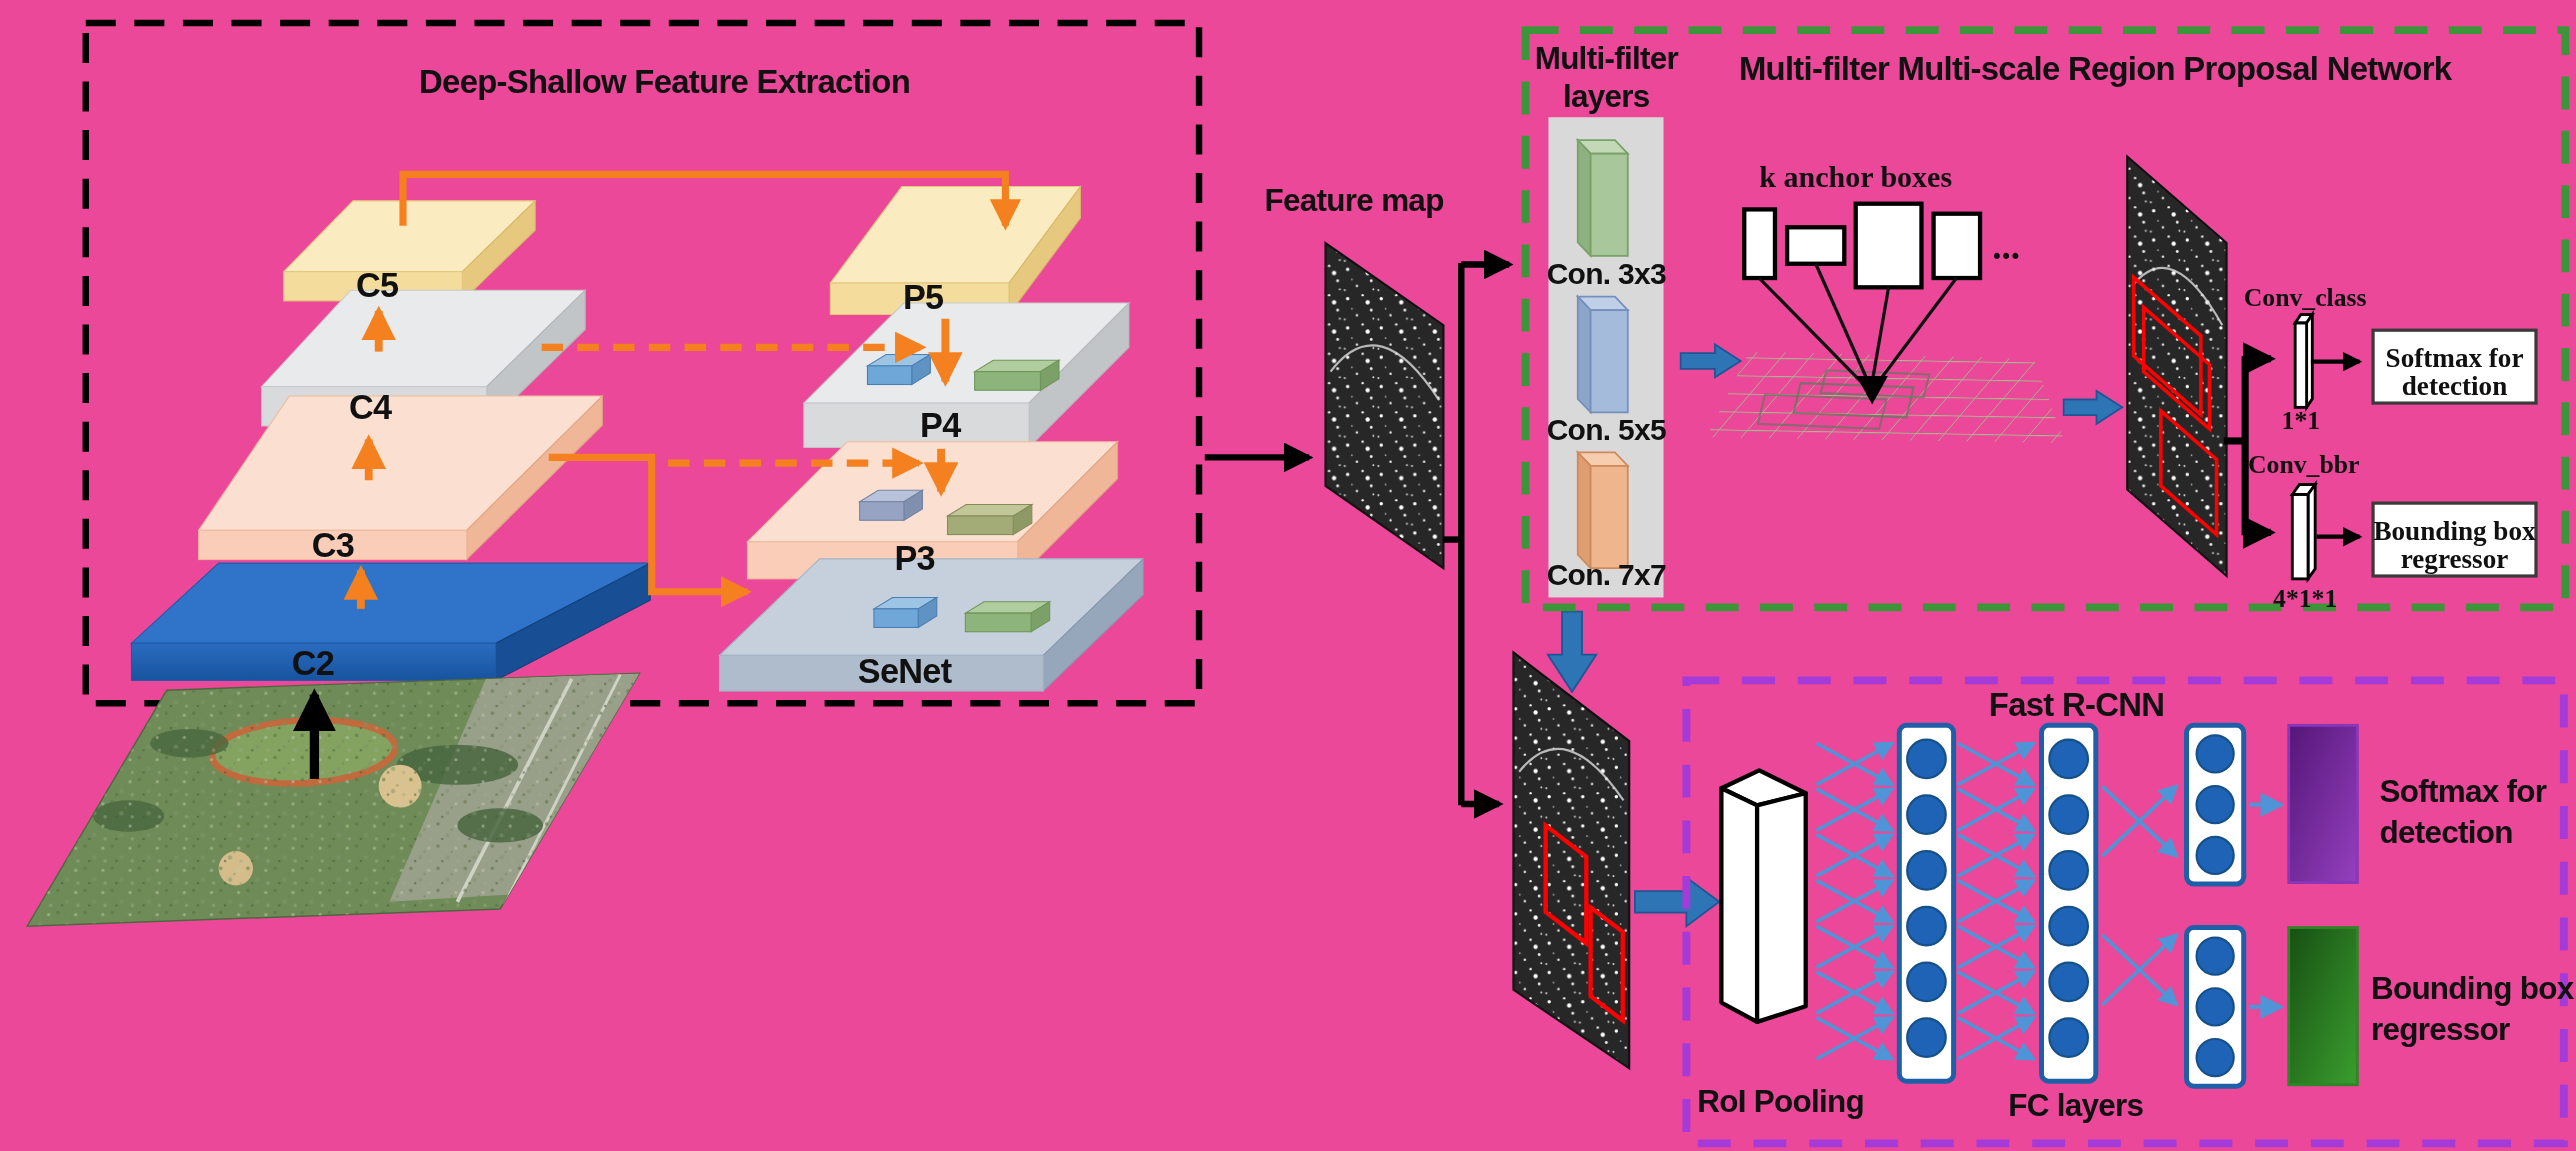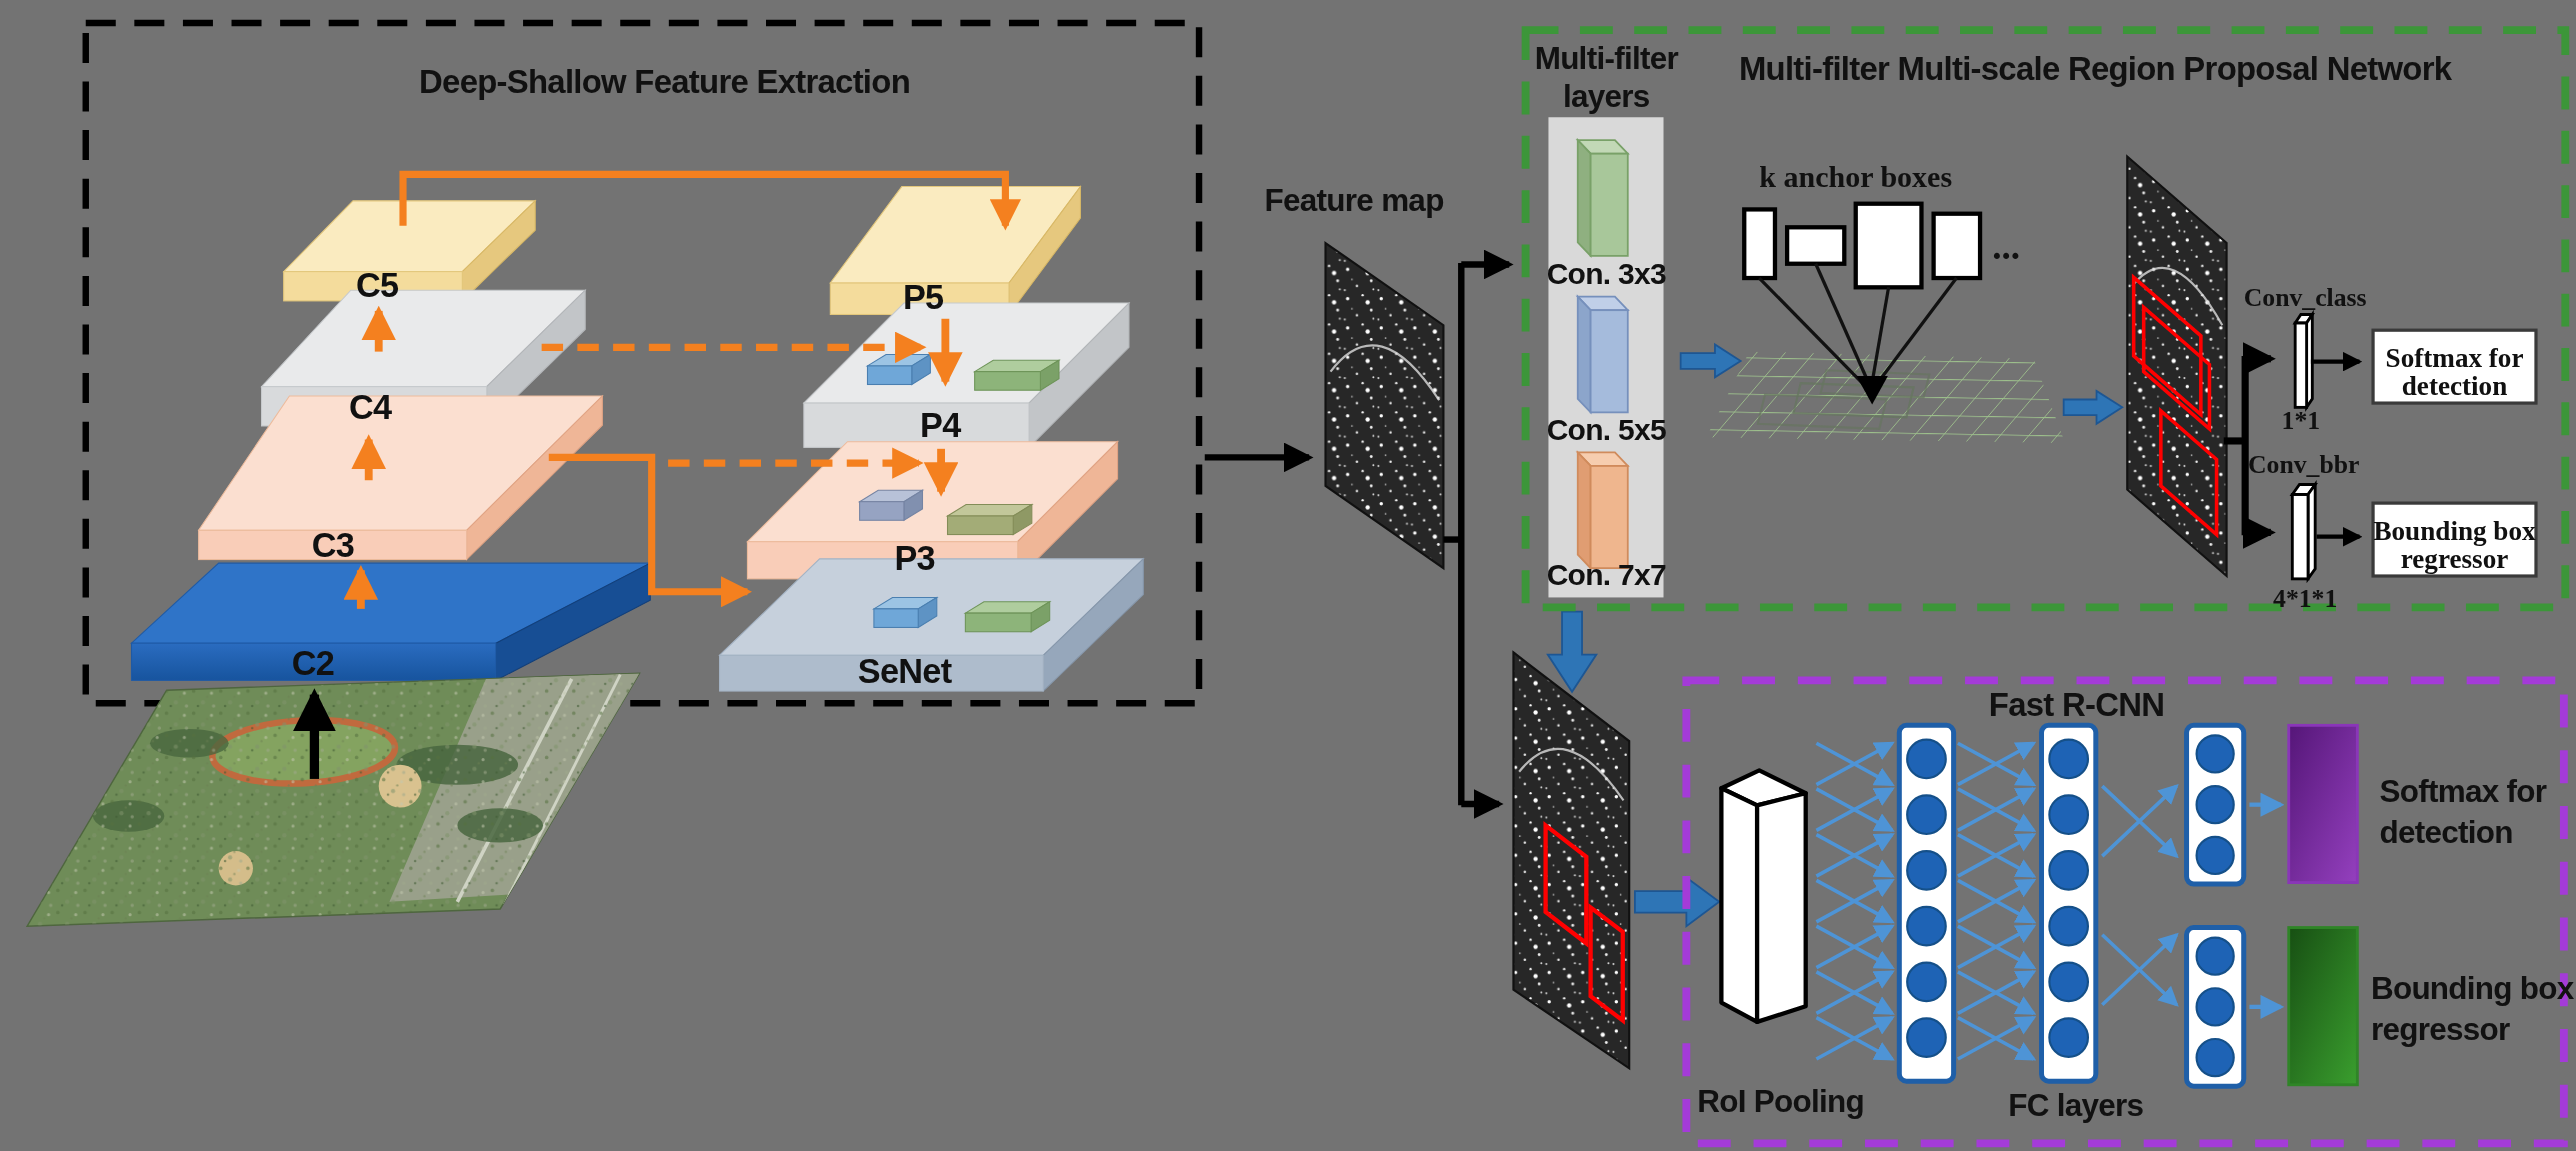--- a/index.html
+++ b/index.html
@@ -1,16 +1,16 @@
 <!DOCTYPE html>
 <html style="font-size:11.4px"><head>
 <meta charset="utf-8">
 <style>
   html,body{margin:0;padding:0;background:#ffffff;}
-  .stage{position:relative;width:2576px;height:1152px;background:#737373;overflow:hidden;}
+  .stage{position:relative;width:2576px;height:1152px;background:#ec4899;overflow:hidden;}
   svg{display:block;}
   text{fill:#111;}
   .t-sans{font-family:"Liberation Sans", sans-serif;font-weight:bold;letter-spacing:-1px;}
   .t-serif{font-family:"Liberation Serif", serif;font-weight:bold;}
 </style>
 </head>
 <body>
 
 <div class="stage">
 <svg width="2576" height="1152" viewBox="0 0 3605 1612">

